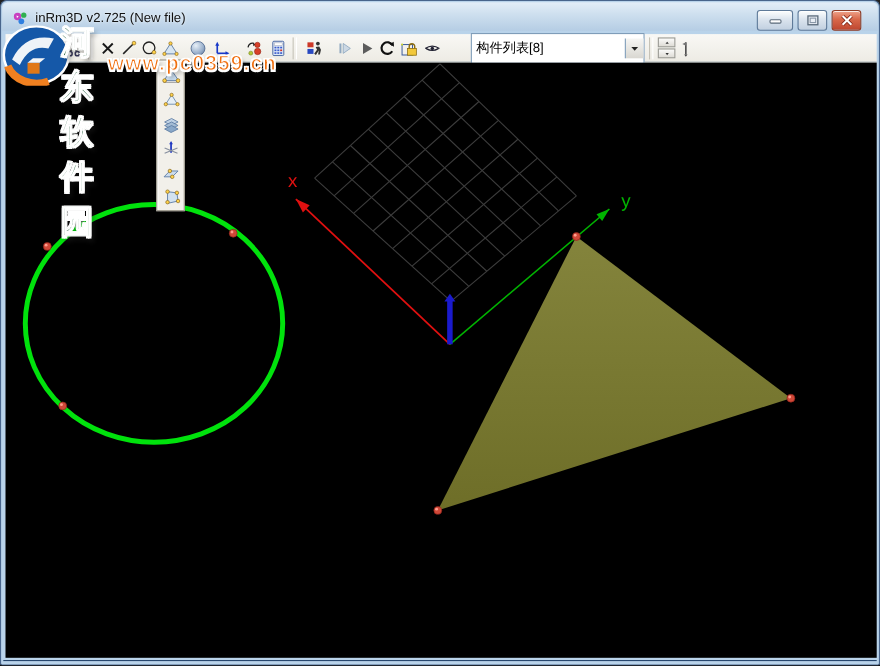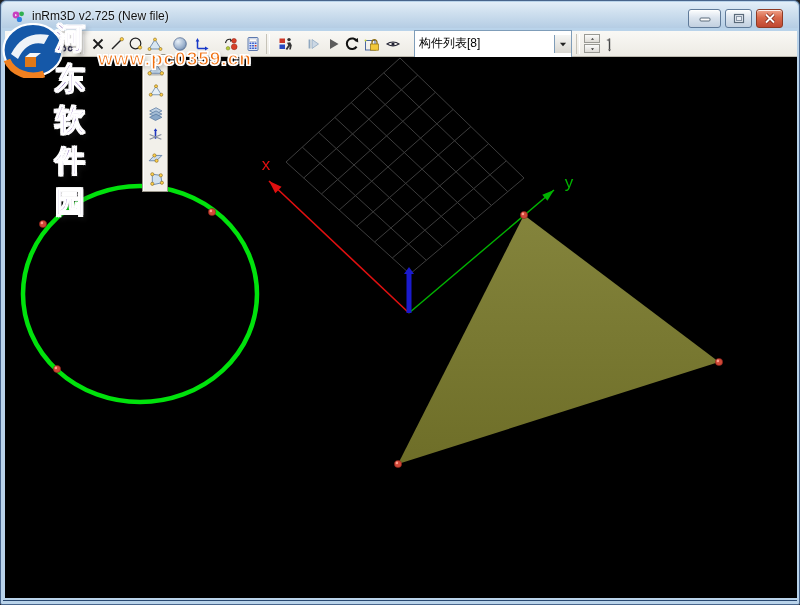--- a/index.html
+++ b/index.html
@@ -24,21 +24,21 @@
     background:transparent;border:0;padding:0;}
   .tb-btn svg{display:block;}
   .tb-sep{width:2px;height:20px;border-left:1px solid #c6c3b8;border-right:1px solid #ffffff;margin:0 4px;flex:0 0 auto;}
   .i-sphere-tool{margin-left:5px;width:21px;}
   .i-axis-tool{width:23px;}
   .i-transform-tool{margin-left:6px;width:24px;}
   .i-render-painter{width:24px;}
   .i-step-forward{margin-left:4px;width:21px;}
   .i-lock{width:21px;}
   .i-eye{width:21px;}
-  .combo{margin-left:11px;width:158px;height:28px;box-sizing:border-box;border:1px solid #7f9db9;background:#fff;
+  .combo{margin-left:25px;width:158px;height:28px;box-sizing:border-box;border:1px solid #7f9db9;background:#fff;
     display:flex;align-items:center;flex:0 0 auto;}
   .combo-text{flex:1;font-size:12px;color:#000;padding:0 4px;white-space:nowrap;overflow:hidden;}
   .combo-btn{width:17px;height:18px;box-sizing:border-box;border-left:1px solid #7f9db9;
     background:linear-gradient(#f6f6f4,#d9d7d1);display:flex;align-items:center;justify-content:center;}
   .spinner{display:flex;flex-direction:column;gap:1px;flex:0 0 auto;}
   .spin-btn{width:16px;height:9px;box-sizing:border-box;border:1px solid #9a9a94;
     background:linear-gradient(#fbfbfa,#dedcd6);display:flex;align-items:center;justify-content:center;padding:0;}
   .canvas-area{position:absolute;left:4px;top:56px;width:792px;height:541px;background:#000;}
   .palette{position:absolute;left:141px;top:53px;width:26px;box-sizing:border-box;
     background:#f2f0ea;border:1px solid #9a968a;box-shadow:inset 1px 1px 0 #ffffff;
@@ -347,18 +347,18 @@
     </div>
 
   <div class="watermark">
     <svg class="wm-logo" width="62" height="55" viewBox="0 0 62 55">
       <ellipse cx="31" cy="27" rx="29.5" ry="26" fill="#1558a8" stroke="#ffffff" stroke-width="2.2"></ellipse>
       <path d="M5 37 A28 24 0 0 0 42 51" stroke="#f08020" stroke-width="7" fill="none"></path>
       <path d="M9 31 Q21 7 47 12 L42 21 Q25 17 16 36z" fill="#eef3f8"></path>
       <rect x="23" y="34" width="11" height="10" fill="#e07818"></rect>
       <path d="M23 34 l5 -4 11 0 -5 4z" fill="#f4f6f8"></path>
     </svg>
-    <div class="wm-name" style="color: #4c1d95;">河东软件园</div>
+    <div class="wm-name" style="color: #14532d;">河东软件园</div>
     <div class="wm-url" style="color: rgb(240, 112, 16); padding-left: 35px;">www.pc0359.cn</div>
   </div>
 
   <div class="bottom-line"></div>
 </div>
 
 </body></html>

